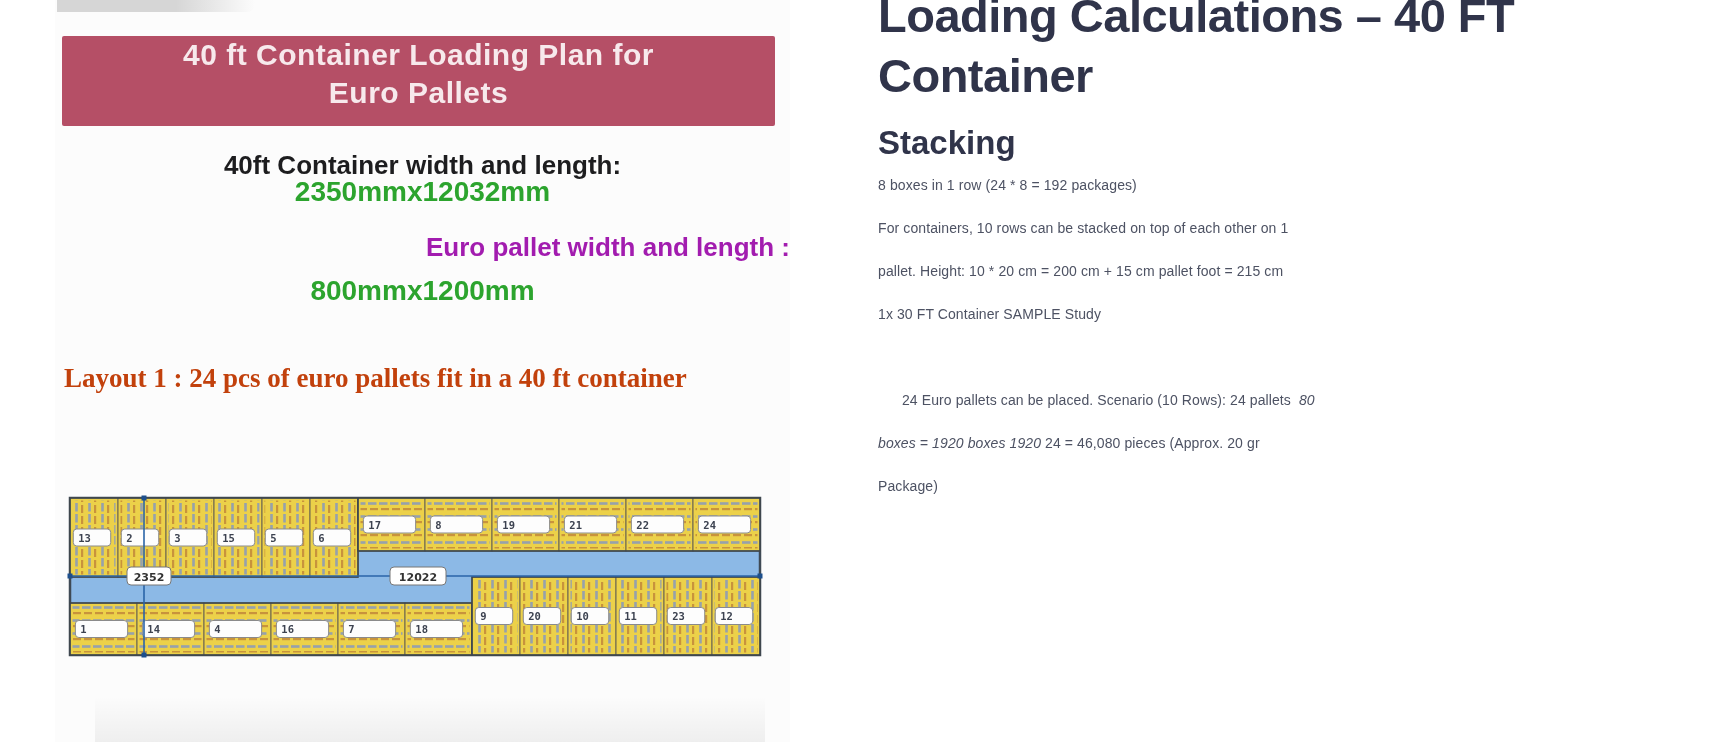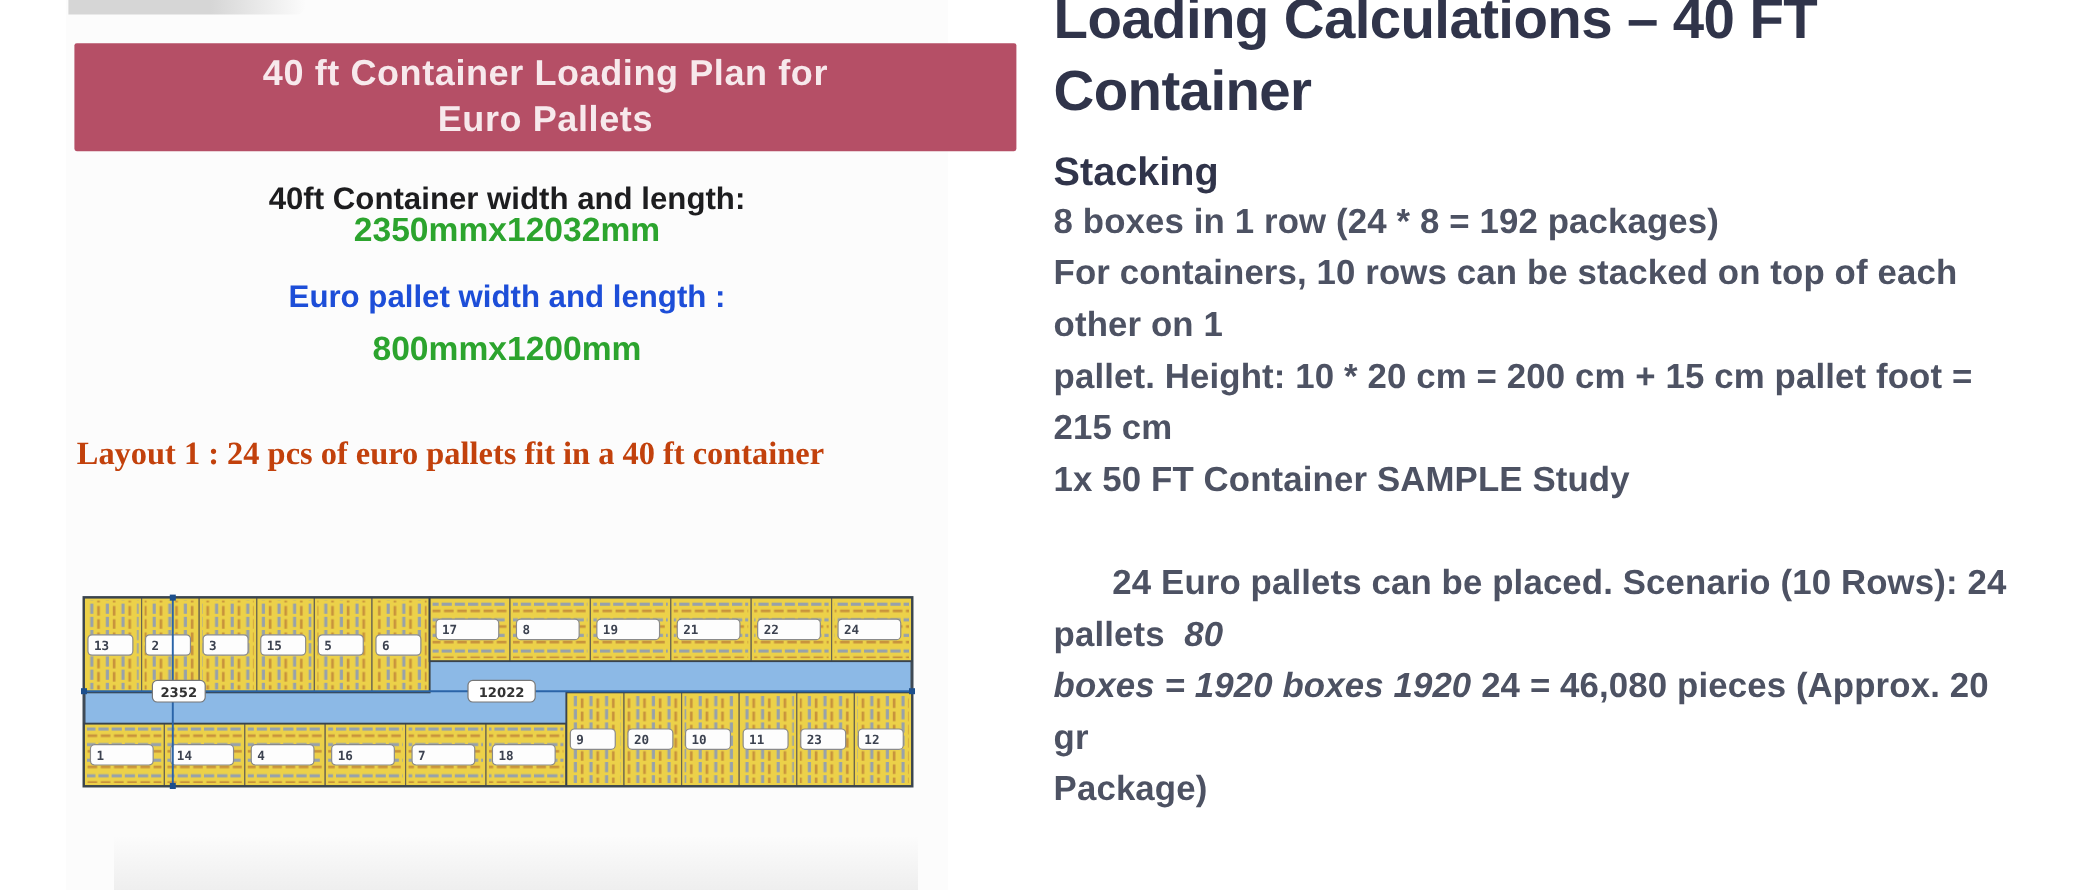--- a/index.html
+++ b/index.html
@@ -8,22 +8,22 @@
     background:#ffffff; font-family:"Liberation Sans", sans-serif;
   }
   
   .figure-card { position:absolute; left:55px; top:0; width:735px; height:742px; background:#fcfcfc; }
   .top-sliver {
     position:absolute; left:2px; top:0; width:198px; height:12px;
     background:linear-gradient(to right,#d6d6d6 60%,rgba(214,214,214,0));
     border-bottom-right-radius:8px;
   }
   .banner {
-    position:absolute; left:7px; top:36px; width:785px; height:90px;
-    border-radius:2px; display:flex; align-items:center; justify-content:center;
+    position:absolute; left:7px; top:36px; width:713px; height:90px;
+    border-radius:2px; display:flex; align-items:flex-start; justify-content:center;
     text-align:center; font-weight:bold; font-size:30px; line-height:38px;
     white-space:pre-wrap; letter-spacing:0.5px;
   }
   .spec-label, .spec-value {
     position:absolute; left:0; width:100%; text-align:center;
     font-weight:bold; white-space:nowrap;
   }
   .spec-label { font-size:26px; }
   .spec-value { font-size:28px; }
   .sl1 { top:150px; } .sv1 { top:176px; } .sl2 { top:232px; } .sv2 { top:275px; }
@@ -37,40 +37,40 @@
     position:absolute; left:40px; bottom:0; width:670px; height:46px;
     background:linear-gradient(to bottom, rgba(0,0,0,0), rgba(0,0,0,0.055));
   }
   
   .article { position:absolute; left:878px; top:-14px; width:800px; }
   .article h1 {
     margin:0; font-size:47px; line-height:60px; font-weight:bold;
     letter-spacing:-0.5px; white-space:pre-wrap;
   }
   .article h2 { margin:16px 0 0 0; font-size:33px; line-height:42px; font-weight:bold; }
-  .article p { margin:0; font-size:29px; line-height:43px; letter-spacing:0.1px; white-space:pre-wrap;font-weight:bold; }
+  .article p { margin:0; font-size:14px; line-height:43px; letter-spacing:0.1px; white-space:pre-wrap; }
   .p1 { margin-top:46px; } .p2 { margin-top:29px; } .p3 { margin-top:28px; } .p4 { margin-top:25px; }
   .it { font-style:italic; }
 </style>
 </head>
 <body>
 
 <div class="page">
 
   <div class="figure-card">
     <div class="top-sliver"></div>
 
     <div class="banner" style="background: rgb(181, 79, 102); color: rgb(247, 233, 236);">
       <span>40 ft Container Loading Plan for
 Euro Pallets</span>
     </div>
 
     <div class="spec-label sl1" style="color: rgb(29, 29, 31);">40ft Container width and length:</div>
     <div class="spec-value sv1" style="color: rgb(44, 164, 46);">2350mmx12032mm</div>
-    <div class="spec-label sl2" style="color: #1d4ed8;">Euro pallet width and length :</div>
+    <div class="spec-label sl2" style="color: #a21caf; text-align: right;">Euro pallet width and length :</div>
     <div class="spec-value sv2" style="color: rgb(44, 164, 46);">800mmx1200mm</div>
 
     <div class="caption" style="color: #c2410c;">Layout 1 : 24 pcs of euro pallets fit in a 40 ft container</div>
 
     <div class="diagram-wrap">
       <svg id="diagram-svg" width="710" height="215" viewBox="0 0 710 215">
         <defs>
           <pattern id="stripesV" width="13" height="11" patternUnits="userSpaceOnUse">
             <rect width="13" height="11" fill="#ecd149"></rect>
             <rect x="2.2" y="0" width="2.6" height="8.5" fill="#96a1ac"></rect>
@@ -199,21 +199,21 @@
     <div class="bottom-fade"></div>
   </div>
 
   <div class="article">
     <h1 style="color: rgb(48, 52, 74);">Loading Calculations – 40 FT
 Container</h1>
     <h2 style="color: rgb(48, 52, 74);">Stacking</h2>
     <p class="p1" style="color: rgb(77, 82, 99);">8 boxes in 1 row (24 * 8 = 192 packages)</p>
     <p class="p2" style="color: rgb(77, 82, 99);">For containers, 10 rows can be stacked on top of each other on 1
 pallet. Height: 10 * 20 cm = 200 cm + 15 cm pallet foot = 215 cm</p>
-    <p class="p3" style="color: rgb(77, 82, 99);">1x 50 FT Container SAMPLE Study</p>
+    <p class="p3" style="color: rgb(77, 82, 99);">1x 30 FT Container SAMPLE Study</p>
     <p class="p4" style="color: rgb(77, 82, 99);">
       <span>24 Euro pallets can be placed. Scenario (10 Rows): 24 pallets  </span><span class="it">80
 boxes = 1920 boxes 1920</span><span> 24 = 46,080 pieces (Approx. 20 gr
 Package)</span>
     </p>
   </div>
 
 </div>
 
 </body></html>

